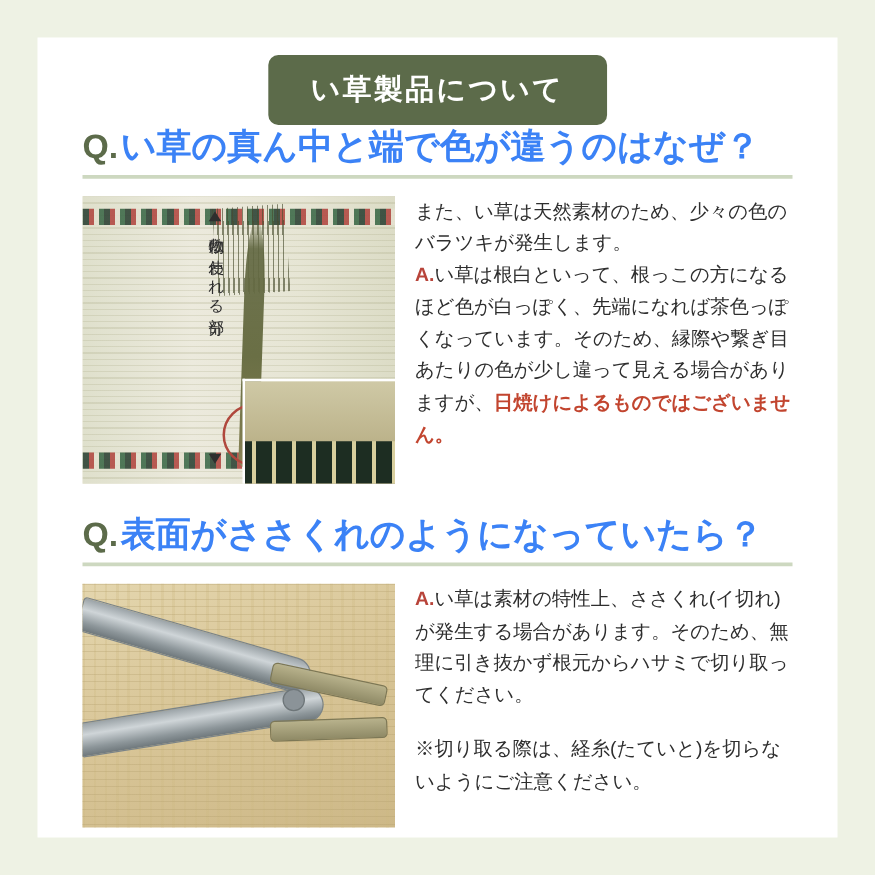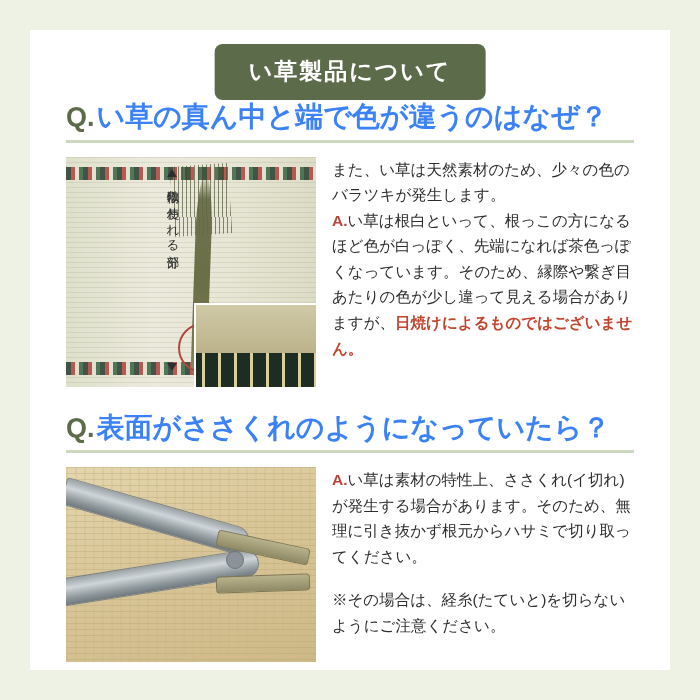--- a/index.html
+++ b/index.html
@@ -332,19 +332,19 @@
         <div class="figure2">
           <div class="scissor blade-a"></div>
           <div class="scissor blade-b"></div>
           <div class="handle-a"></div>
           <div class="handle-b"></div>
           <div class="pivot"></div>
         </div>
 
         <div class="body-text">
           <p class="para"><span class="a-mark">A.</span><span>い草は素材の特性上、ささくれ(イ切れ)が発生する場合があります。そのため、無理に引き抜かず根元からハサミで切り取ってください。</span></p>
-          <p class="note">※その場合は、経糸(たていと)を切らないようにご注意ください。</p>
+          <p class="note">※切り取る際は、経糸(たていと)を切らないようにご注意ください。</p>
         </div>
       </div>
 
     </div>
   </div>
 </div>
 
 </body></html>

